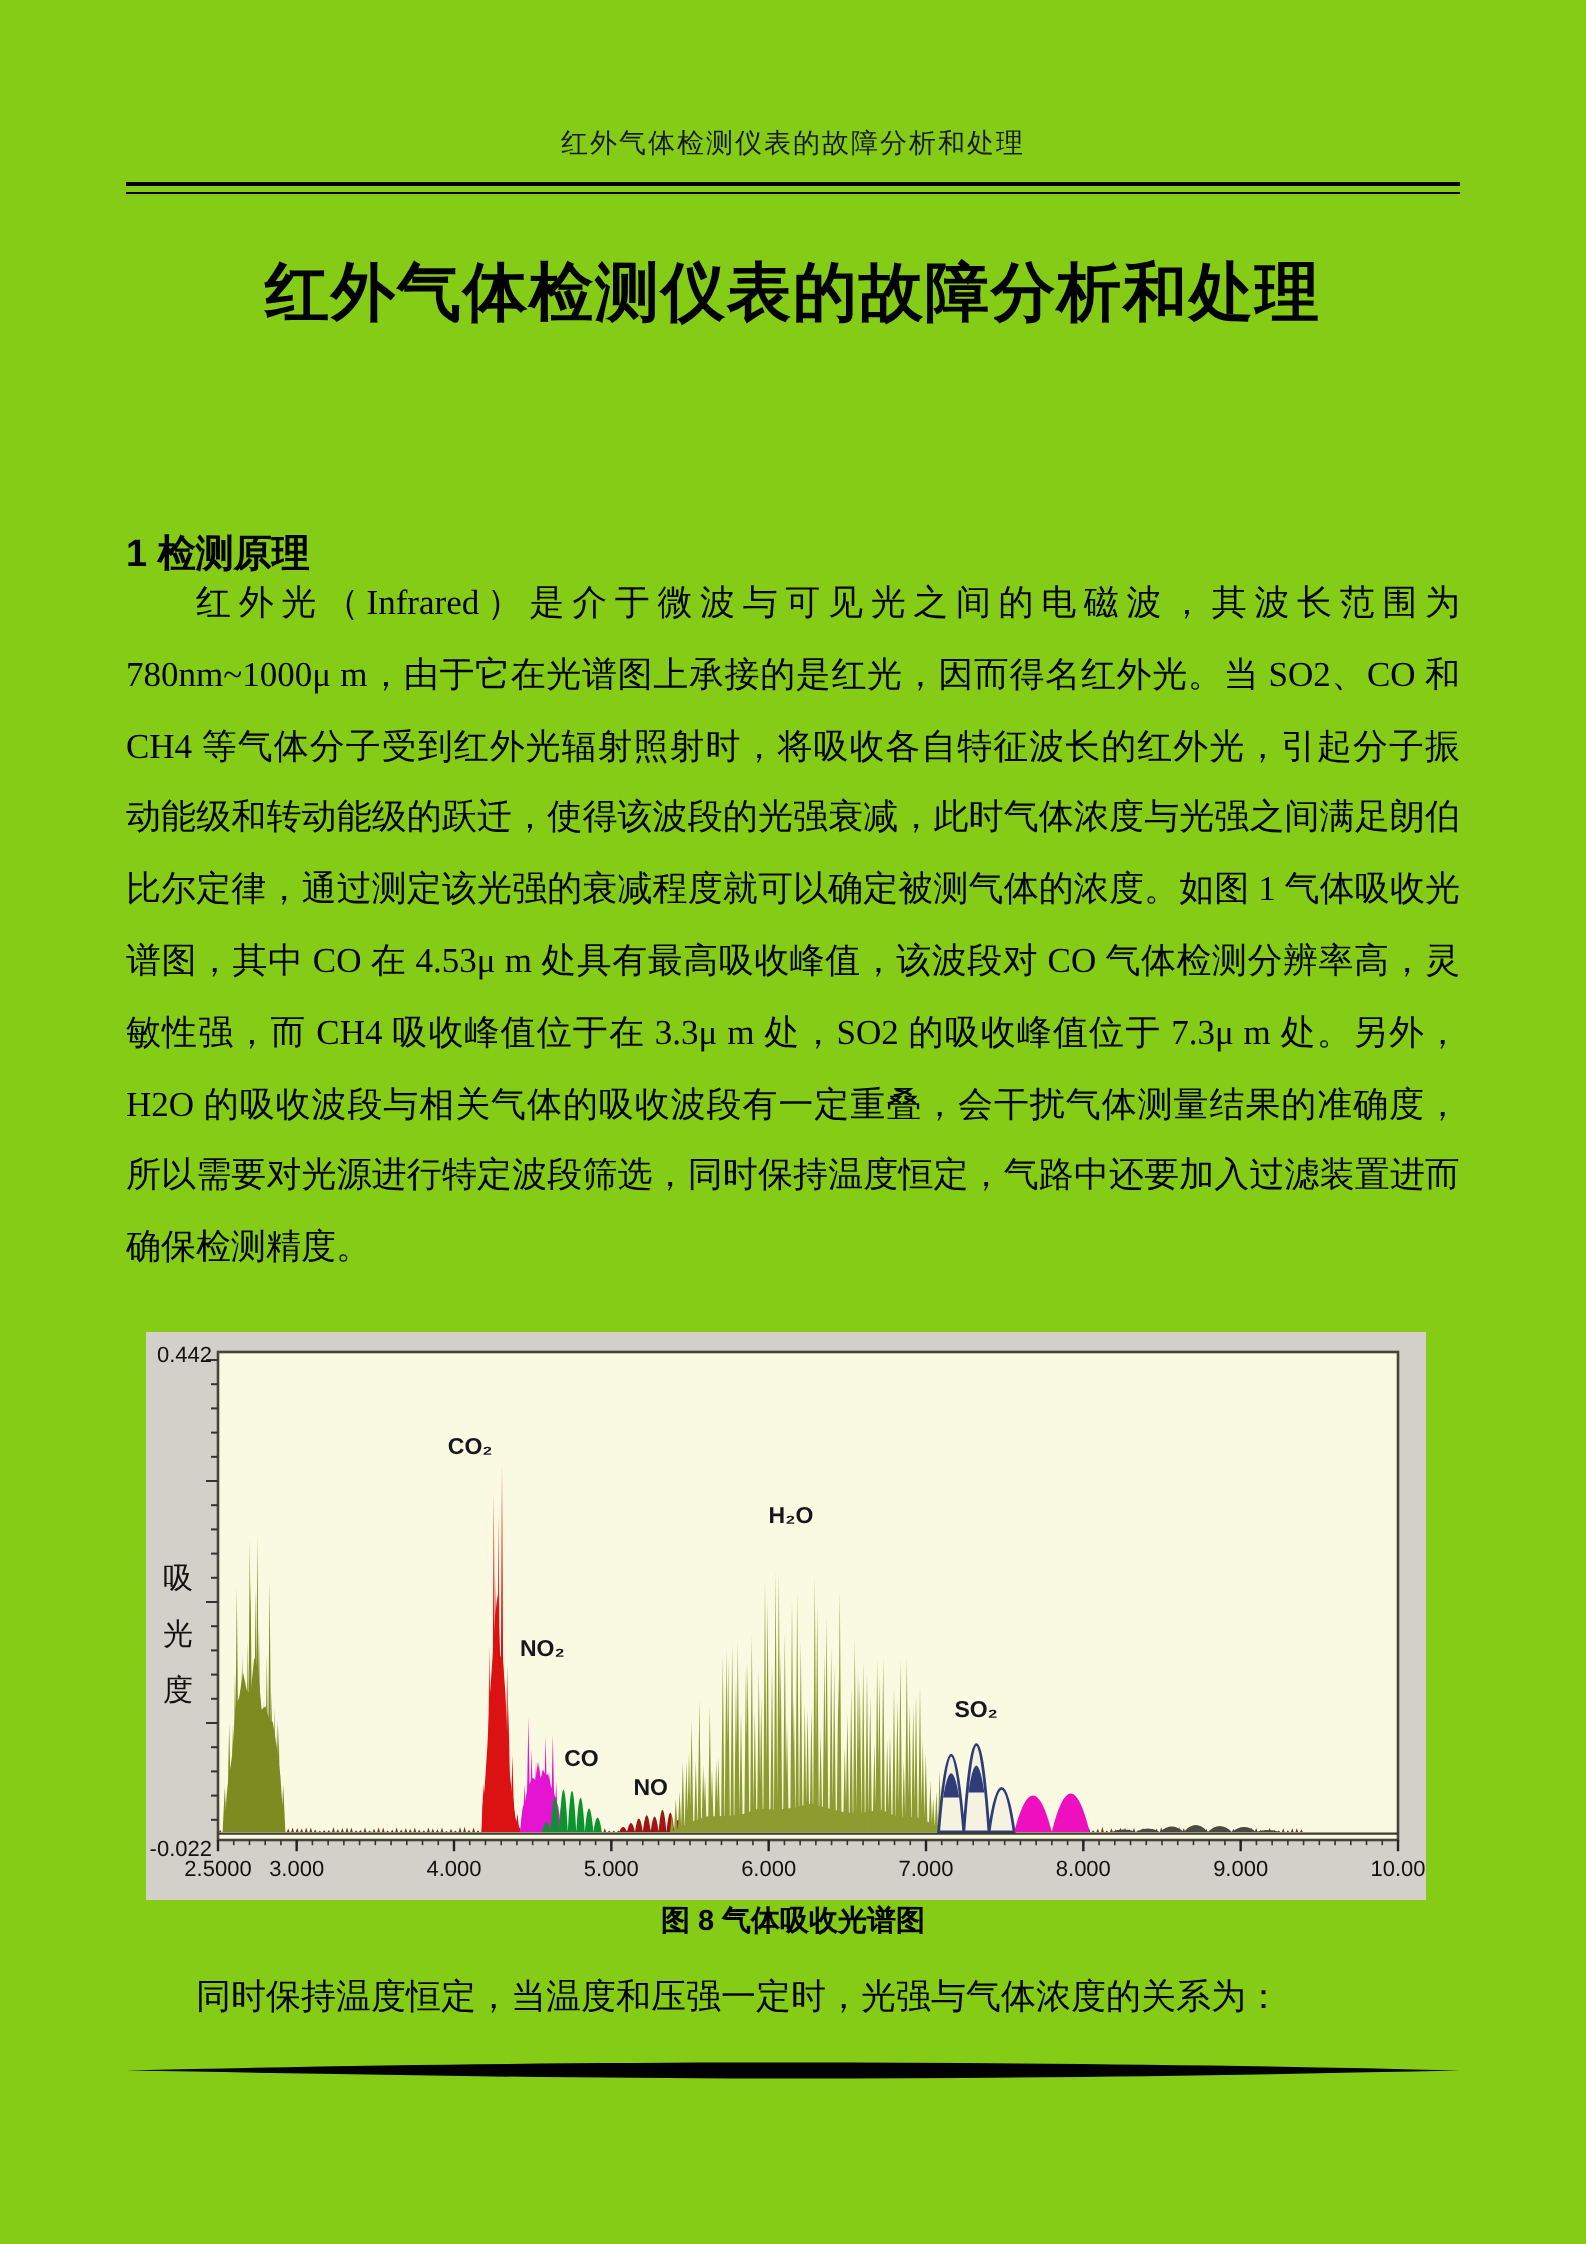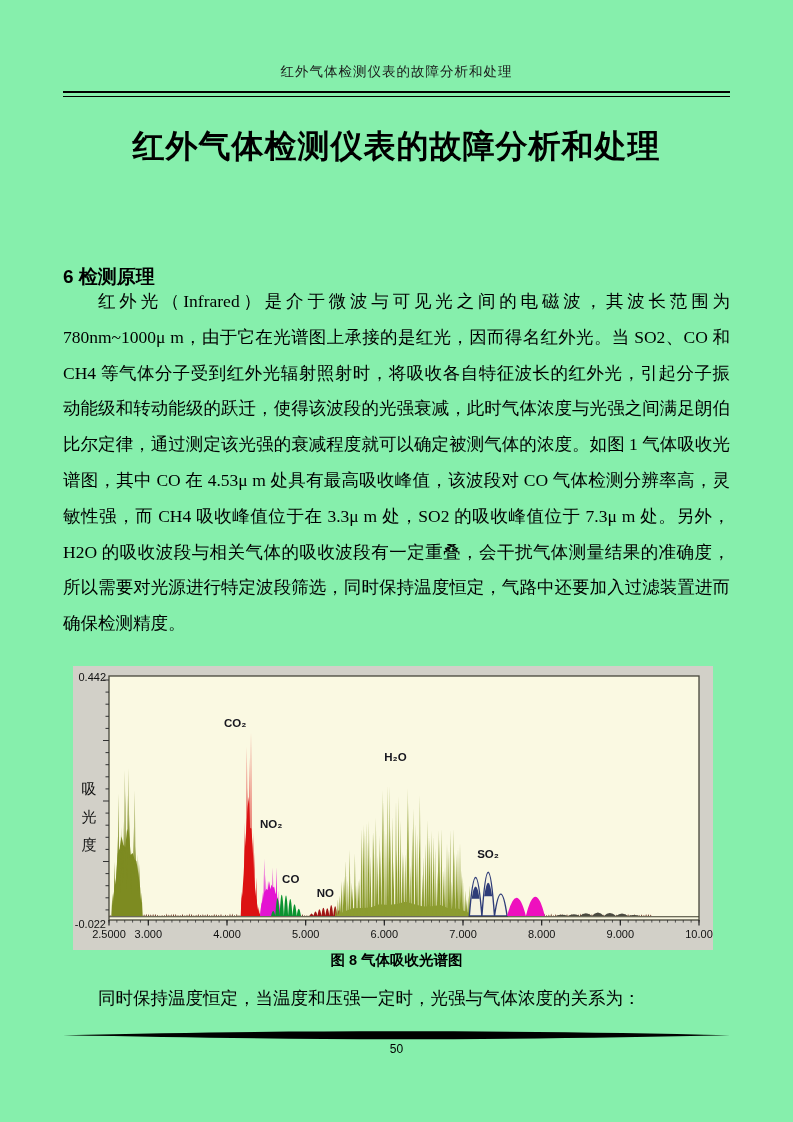--- a/index.html
+++ b/index.html
@@ -1,16 +1,16 @@
 <!DOCTYPE html>
 <html><head>
 <meta charset="utf-8">
 <style>
   html,body{margin:0;padding:0;background:#ffffff;}
-  .page{position:relative;width:793px;height:1122px;background:#86efac;overflow:hidden;
+  .page{position:relative;width:793px;height:1122px;background:#84cc16;overflow:hidden;
         font-family:"Liberation Serif","DejaVu Serif",serif;color:#000;}
   .abs{position:absolute;}
   .center{text-align:center;}
   .running-header{top:63px;left:63px;width:667px;font-size:13.5px;letter-spacing:1px;color:#1a1a1a;}
   .rule1{top:91px;left:63px;width:667px;border-top:2.6px solid #000;height:0;}
   .rule2{top:96px;left:63px;width:667px;border-top:1.1px solid #000;height:0;}
   .title{top:125px;left:63px;width:667px;font-size:32px;font-weight:bold;
          font-family:"Liberation Sans","DejaVu Sans",sans-serif;letter-spacing:1px;}
   .author{top:198px;left:63px;width:667px;font-size:16px;letter-spacing:2px;}
   .affil{top:222px;left:63px;width:667px;font-size:17.5px;letter-spacing:1px;}
@@ -34,21 +34,21 @@
 <body>
 
 <div class="page">
 
   <div class="abs running-header center">红外气体检测仪表的故障分析和处理</div>
   <div class="abs rule1"></div>
   <div class="abs rule2"></div>
 
   <div class="abs title center">红外气体检测仪表的故障分析和处理</div>
 
-  <div class="abs sec-heading">6 检测原理</div>
+  <div class="abs sec-heading">1 检测原理</div>
 
   <p class="abs para para1">红外光（Infrared）是介于微波与可见光之间的电磁波，其波长范围为 780nm~1000μ m，由于它在光谱图上承接的是红光，因而得名红外光。当 SO2、CO 和 CH4 等气体分子受到红外光辐射照射时，将吸收各自特征波长的红外光，引起分子振动能级和转动能级的跃迁，使得该波段的光强衰减，此时气体浓度与光强之间满足朗伯比尔定律，通过测定该光强的衰减程度就可以确定被测气体的浓度。如图 1 气体吸收光谱图，其中 CO 在 4.53μ m 处具有最高吸收峰值，该波段对 CO 气体检测分辨率高，灵敏性强，而 CH4 吸收峰值位于在 3.3μ m 处，SO2 的吸收峰值位于 7.3μ m 处。另外，H2O 的吸收波段与相关气体的吸收波段有一定重叠，会干扰气体测量结果的准确度，所以需要对光源进行特定波段筛选，同时保持温度恒定，气路中还要加入过滤装置进而确保检测精度。</p>
 
   <div class="abs fig">
     <svg id="spectrum-chart" width="640" height="284" viewBox="0 0 640 284" xmlns="http://www.w3.org/2000/svg">
         <rect x="0" y="0" width="640" height="284" fill="#D2D0C8"></rect>
         <rect x="36" y="10" width="590" height="244" fill="#FAF9E2" stroke="#45453A" stroke-width="1.3"></rect>
         <line x1="30" y1="14" x2="36" y2="14" stroke="#333" stroke-width="1"></line>
         <line x1="32.5" y1="26.1" x2="36" y2="26.1" stroke="#333" stroke-width="1"></line>
         <line x1="32.5" y1="38.2" x2="36" y2="38.2" stroke="#333" stroke-width="1"></line>
@@ -192,15 +192,14 @@
       </svg>
   </div>
 
   <div class="abs caption center">图 8 气体吸收光谱图</div>
 
   <p class="abs para para2">同时保持温度恒定，当温度和压强一定时，光强与气体浓度的关系为：</p>
 
   <svg class="abs footer-rule" width="667" height="9" viewBox="0 0 667 9" xmlns="http://www.w3.org/2000/svg">
     <path d="M0,4.3 C120,1.4 220,0.3 333,0.3 C450,0.3 565,1.6 667,4.3 C565,6.4 450,8.3 333,8.3 C220,8.3 120,6.2 0,4.3 Z" fill="#000"></path>
   </svg>
-  <div class="abs page-num center">50</div>
 
 </div>
 
 </body></html>

